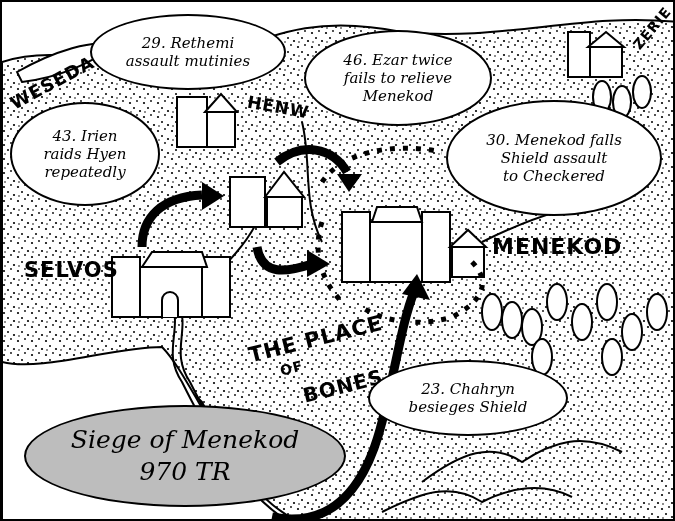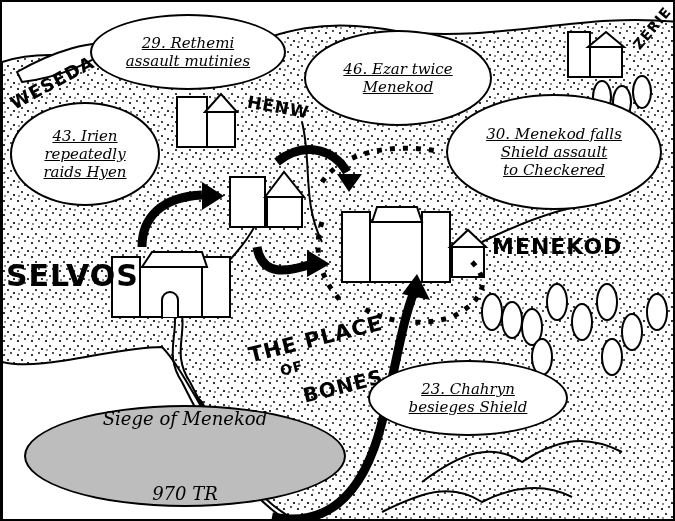--- a/index.html
+++ b/index.html
@@ -6,28 +6,28 @@
   #frame {
     position: relative; width: 675px; height: 521px; overflow: hidden;
     background: #fff; box-sizing: border-box; border: 2px solid #000;
   }
   svg.map { position: absolute; left: 0; top: 0; }
   .callout {
     position: absolute; box-sizing: border-box;
     background: #fff; border: 2px solid #000; border-radius: 50%;
     display: flex; flex-direction: column; align-items: center; justify-content: center;
     font-family: "DejaVu Serif", "Liberation Serif", serif; font-style: italic;
-    color: #000; text-align: center; line-height: 1.22; font-size: 15px; text-decoration: underline;
+    color: #000; text-align: center; line-height: 1.22; font-size: 15px;
   }
   .callout span { display: block; white-space: nowrap; }
   .title-oval {
     position: absolute; box-sizing: border-box; border: 2px solid #000; border-radius: 50%;
-    display: flex; flex-direction: column; align-items: center; justify-content: space-between;
+    display: flex; flex-direction: column; align-items: center; justify-content: center;
     font-family: "DejaVu Serif", "Liberation Serif", serif; font-style: italic;
-    font-size: 18px; line-height: 1.3; color: #000; text-align: center;
+    font-size: 25px; line-height: 1.3; color: #000; text-align: center;
   }
   .place {
     position: absolute; font-family: "DejaVu Sans", "Liberation Sans", sans-serif;
     font-weight: bold; color: #000; letter-spacing: 1px; white-space: nowrap;
   }
 </style>
 </head>
 <body>
 
 <div id="frame">
@@ -114,43 +114,44 @@
     <g fill="#000">
       <polygon points="200,180 222,194 200,208"></polygon>
       <polygon points="335,172 360,172 347,190"></polygon>
       <polygon points="305,248 328,262 305,275"></polygon>
       <polygon points="400,292 415,272 428,298"></polygon>
     </g>
 
     <path d="M320,180 C340,150 390,140 440,150 M320,220 C310,250 320,280 340,300 M470,260 C490,280 480,300 450,315 C420,325 380,320 360,305" fill="none" stroke="#000" stroke-width="5" stroke-dasharray="5,8"></path>
   </svg>
 
-  <div class="place" style="left:4px;top:256px;font-size:30px;">SELVOS</div>
+  <div class="place" style="left:22px;top:256px;font-size:21px;">SELVOS</div>
   <div class="place" style="left:490px;top:232px;font-size:22px;">MENEKOD</div>
   <div class="place" style="left:245px;top:325px;font-size:21px;transform:rotate(-14deg);">THE PLACE</div>
   <div class="place" style="left:278px;top:358px;font-size:14px;transform:rotate(-14deg);">OF</div>
   <div class="place" style="left:300px;top:372px;font-size:20px;transform:rotate(-14deg);">BONES</div>
   <div class="place" style="left:4px;top:70px;font-size:18px;transform:rotate(-28deg);">WESEDA</div>
   <div class="place" style="left:245px;top:95px;font-size:17px;transform:rotate(10deg);">HENW</div>
   <div class="place" style="left:625px;top:18px;font-size:14px;transform:rotate(-50deg);">ZERIE</div>
 
   <div class="callout" style="left:88px;top:12px;width:196px;height:76px;">
     <span>29. Rethemi</span>
     <span>assault mutinies</span>
   </div>
   <div class="callout" style="left:302px;top:28px;width:188px;height:96px;">
     <span>46. Ezar twice</span>
+    <span>fails to relieve</span>
     <span>Menekod</span>
   </div>
   <div class="callout" style="left:8px;top:100px;width:150px;height:104px;">
     <span>43. Irien</span>
+    <span>raids Hyen</span>
     <span>repeatedly</span>
-    <span>raids Hyen</span>
   </div>
-  <div class="callout" style="left:444px;top:92px;width:216px;height:116px;">
+  <div class="callout" style="left:444px;top:98px;width:216px;height:116px;">
     <span>30. Menekod falls</span>
     <span>Shield assault</span>
     <span>to Checkered</span>
   </div>
   <div class="callout" style="left:366px;top:358px;width:200px;height:76px;">
     <span>23. Chahryn</span>
     <span>besieges Shield</span>
   </div>
 
   <div class="title-oval" style="left:22px;top:403px;width:322px;height:102px;background:#bdbdbd;">

